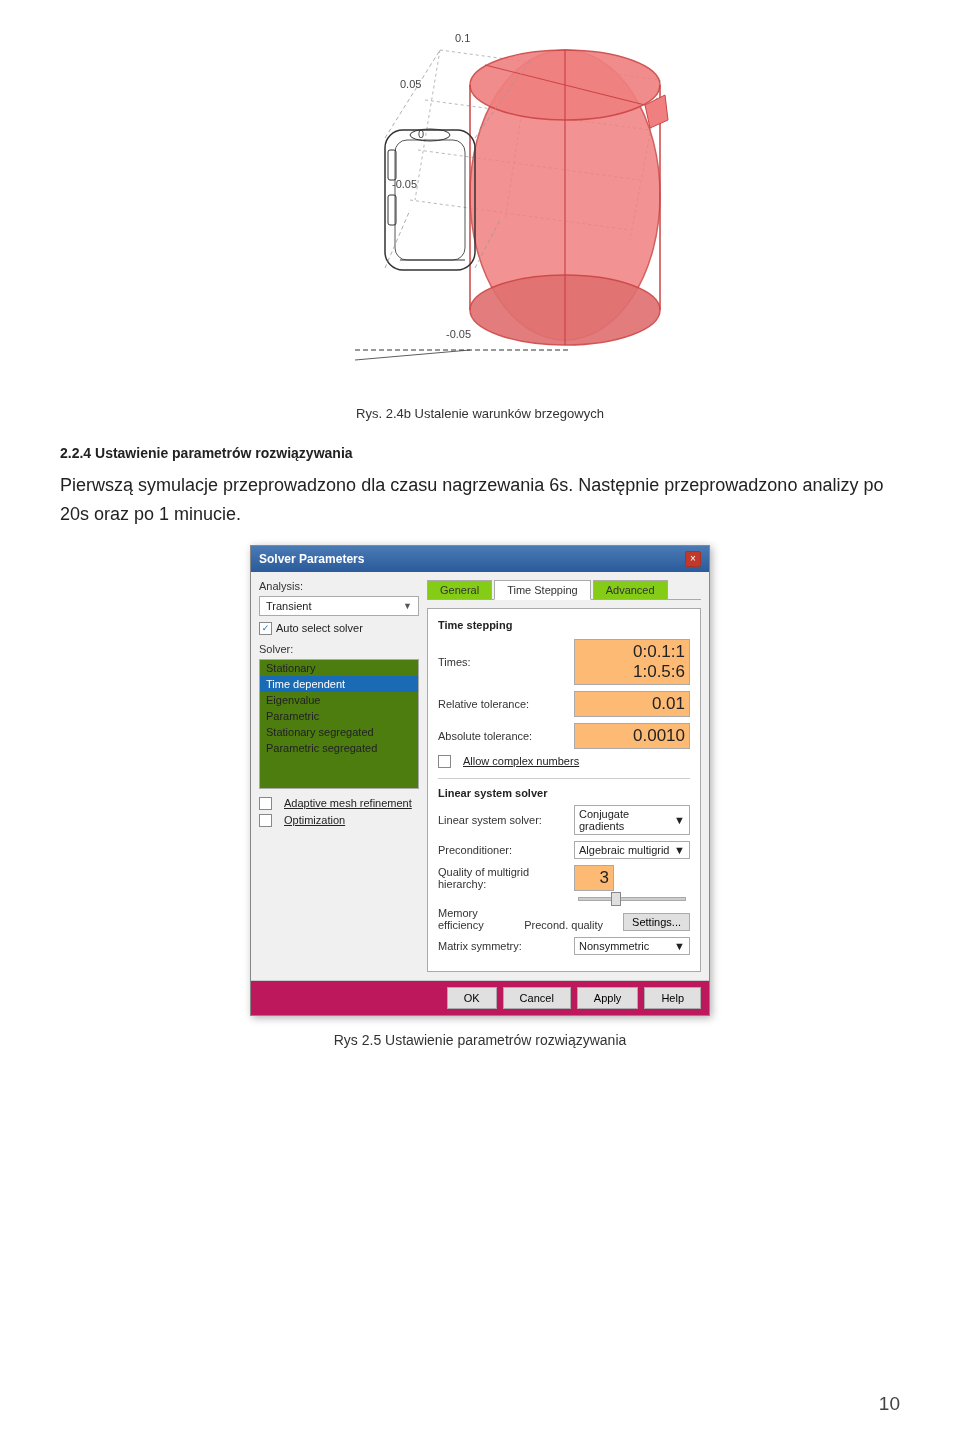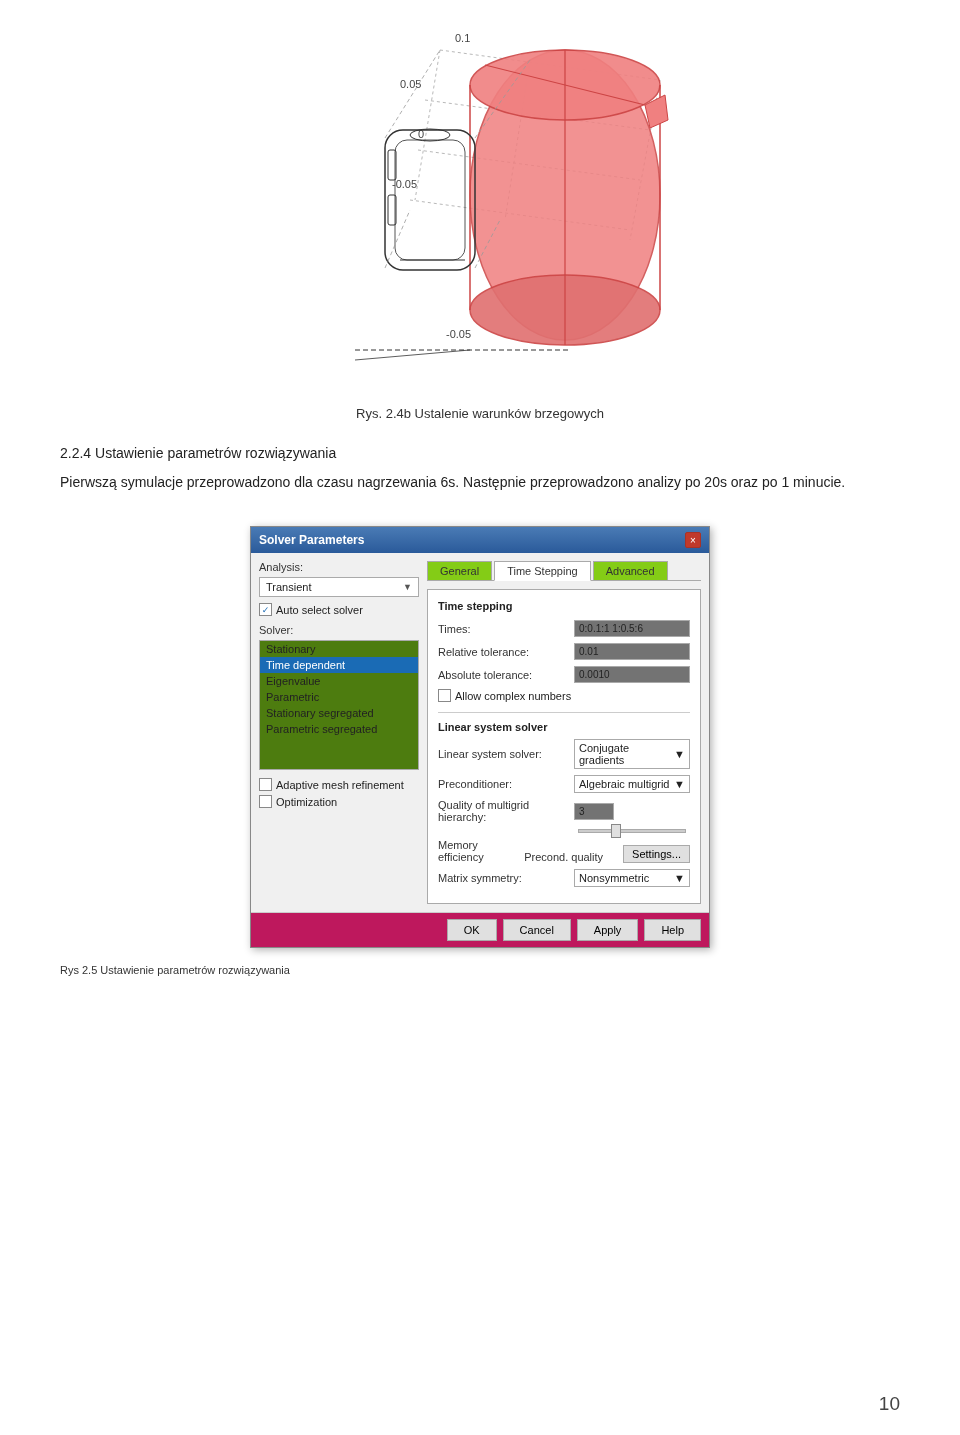--- a/index.html
+++ b/index.html
@@ -33,27 +33,27 @@
     .fig-caption-top {
       text-align: center;
       font-size: 13px;
       margin-bottom: 24px;
       color: #333;
     }
 
     
     .section-heading {
       font-size: 14px;
-      font-weight: normal;
+      font-weight: bold;
       margin-bottom: 10px;
     }
 
     .section-text {
-      font-size: 14px;
-      margin-bottom: 33px;
+      font-size: 18px;
+      margin-bottom: 16px;
       line-height: 1.6;
     }
 
     
     .dialog-wrapper {
       display: flex;
       justify-content: center;
       margin-bottom: 16px;
     }
 
@@ -165,23 +165,24 @@
     }
 
     .list-item.selected {
       background: #1a6bb5;
       color: white;
     }
 
     .checkbox-row-small {
       display: flex;
       align-items: center;
-      gap: 4px;
+      gap: 12px;
       margin-bottom: 4px;
       font-size: 11px;
+      text-decoration: underline;
     }
 
     
     .right-panel {
       flex: 1;
     }
 
     .tab-bar {
       display: flex;
       margin-bottom: 8px;
@@ -229,26 +230,27 @@
     }
 
     .form-label {
       font-size: 11px;
       color: #333;
       width: 130px;
       flex-shrink: 0;
     }
 
     .form-value {
-      font-size: 10px;
+      font-size: 17px;
       color: #222;
-      background: #737373;
+      background: #fdba74;
       border: 1px solid #aaa;
       padding: 2px 4px;
       flex: 1;
+      text-align: right;
     }
 
     .divider-line {
       border: none;
       border-top: 1px solid #ccc;
       margin: 8px 0;
     }
 
     .section-title-solver {
       font-size: 11px;
@@ -341,22 +343,22 @@
       background: #e0e0e0;
       border: 1px solid #aaa;
       padding: 4px 16px;
       font-size: 11px;
       cursor: pointer;
       min-width: 50px;
       text-align: center;
     }
 
     .fig-caption-bottom {
-      text-align: left;
-      font-size: 11px;
+      text-align: center;
+      font-size: 14px;
       margin-top: 10px;
       color: #333;
     }
 
     
     .page-number {
       position: absolute;
       bottom: 20px;
       right: 60px;
       font-size: 19px;

